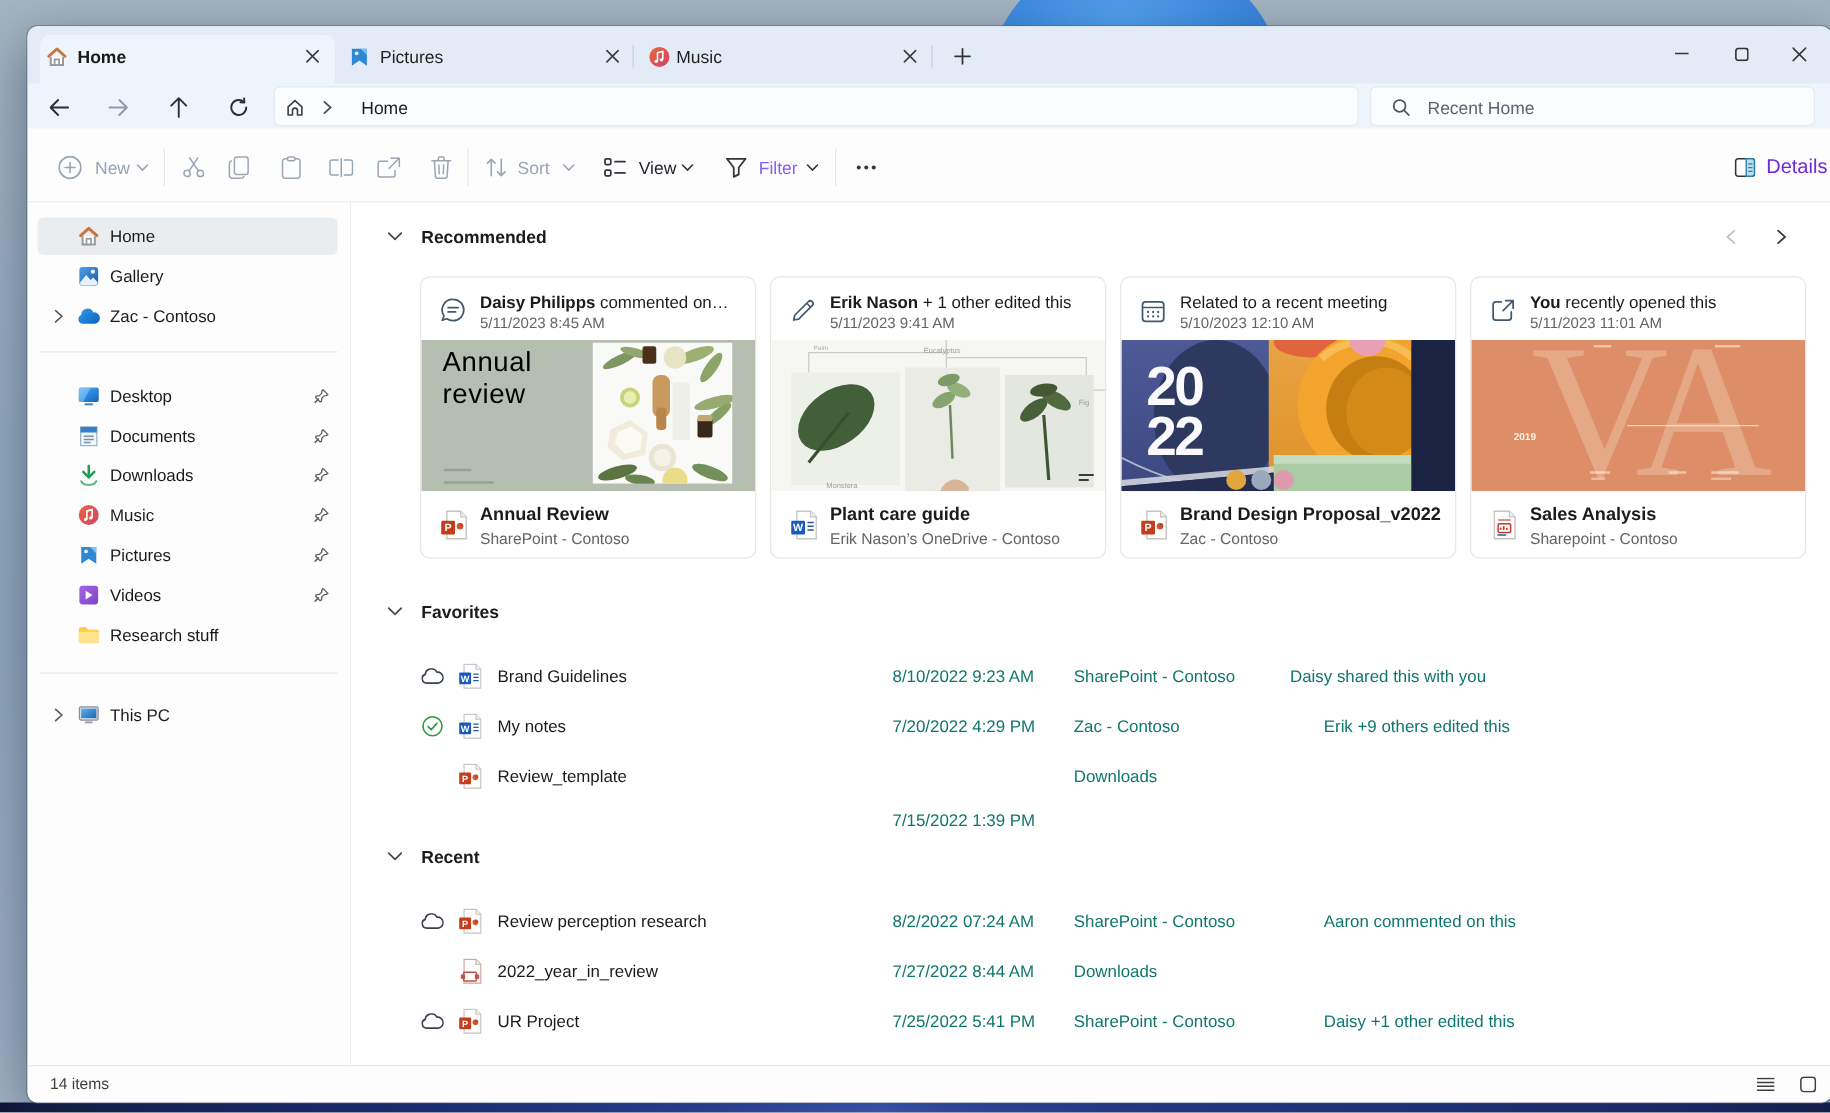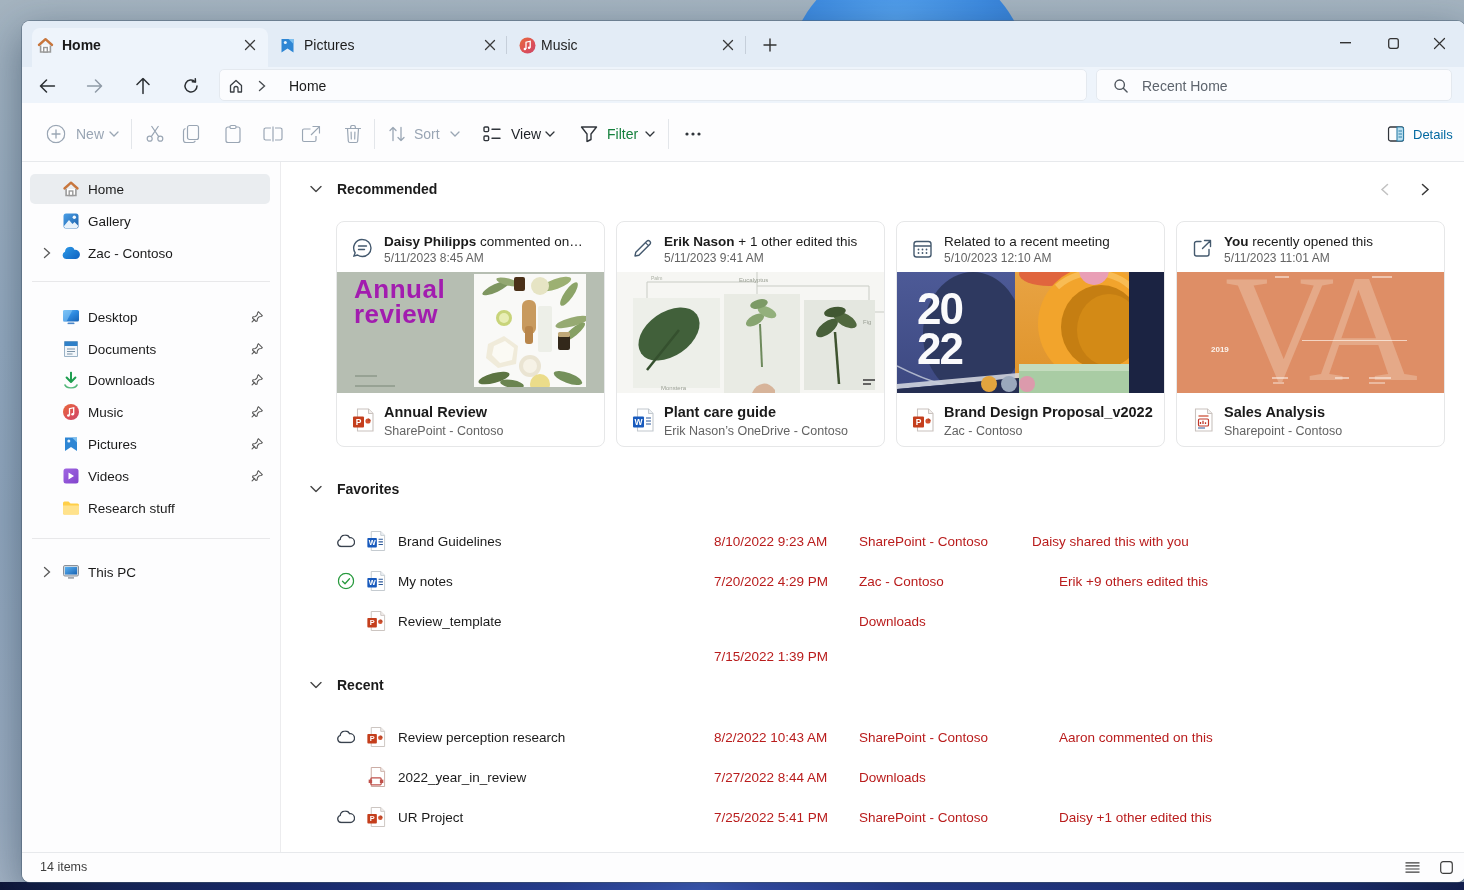--- a/index.html
+++ b/index.html
@@ -44,21 +44,21 @@
 .card{position:absolute;top:200px;width:269px;height:226px;background:#FFF;border:1px solid #E6E7E8;border-radius:8px;box-sizing:border-box;overflow:hidden;}
 .chdr-ic{position:absolute;left:15px;top:16px;width:21px;height:21px;color:#44596E;}
 .ctitle{position:absolute;left:47px;top:12px;font-size:13.5px;color:#1B1B1B;white-space:nowrap;}
 .cdate{position:absolute;left:47px;top:29px;font-size:12px;color:#636363;}
 .cthumb{position:absolute;left:0;top:50px;width:267px;height:121px;overflow:hidden;}
 .cfic{position:absolute;left:15px;top:186px;width:22px;height:24px;}
 .cname{position:absolute;left:47px;top:182px;font-size:14.5px;font-weight:700;color:#1B1B1B;white-space:nowrap;}
 .cloc{position:absolute;left:47px;top:202px;font-size:12.5px;color:#636363;white-space:nowrap;}
 
 .frow-name{position:absolute;font-size:13.5px;color:#1B1B1B;transform:translateY(-50%);white-space:nowrap;}
-.frow-sub{position:absolute;font-size:13.5px;color:#b91c1c;transform:translateY(-50%);white-space:nowrap;}
+.frow-sub{position:absolute;font-size:13.5px;color:#0f766e;transform:translateY(-50%);white-space:nowrap;}
 .fic{position:absolute;transform:translate(-50%,-50%);}
 
 #statusbar{position:absolute;left:0;top:831px;width:1443px;height:30px;background:#FDFDFE;border-top:1px solid #E7E9EC;box-sizing:border-box;}
 </style>
 </head>
 <body>
 <div id="dome"></div>
 <div id="wp-bottom"></div>
 <div id="win">
   <div id="tabbar">
@@ -223,37 +223,37 @@
       </g>
     </svg>
     <span class="cmdtxt" style="left:489px;color:#1E2228">View</span>
     <svg class="cmd" style="left:528px" width="10" height="6" viewBox="0 0 10 6">
       <path d="M1 1 L5 5 L9 1" stroke="#30353B" stroke-width="1.3" fill="none" stroke-linecap="round"></path>
     </svg>
 
     <svg class="cmd" style="left:567px" width="18" height="17" viewBox="0 0 18 17">
       <path d="M1.5 1.5 L16.5 1.5 L11 8.5 L11 14 L7 16 L7 8.5 Z" stroke="#30353B" stroke-width="1.4" fill="none" stroke-linejoin="round"></path>
     </svg>
-    <span class="cmdtxt" style="left:585px;color:#15803d">Filter</span>
+    <span class="cmdtxt" style="left:585px;color:#8b5cf6">Filter</span>
     <svg class="cmd" style="left:628px" width="10" height="6" viewBox="0 0 10 6">
       <path d="M1 1 L5 5 L9 1" stroke="#30353B" stroke-width="1.3" fill="none" stroke-linecap="round"></path>
     </svg>
     <div class="cmdsep" style="left:646px"></div>
     <svg class="cmd" style="left:671px" width="16" height="4" viewBox="0 0 16 4">
       <circle cx="2" cy="2" r="1.6" fill="#30353B"></circle>
       <circle cx="8" cy="2" r="1.6" fill="#30353B"></circle>
       <circle cx="14" cy="2" r="1.6" fill="#30353B"></circle>
     </svg>
 
     <svg class="cmd" style="left:1374px" width="17" height="16" viewBox="0 0 17 16">
       <rect x="1" y="1" width="15" height="14" rx="2" fill="none" stroke="#30353B" stroke-width="1.3"></rect>
       <path d="M9.5 1 L9.5 15 L14 15 A2 2 0 0 0 16 13 L16 3 A2 2 0 0 0 14 1 Z" fill="#BCE0F0" stroke="#2E7FA8" stroke-width="1.1"></path>
       <path d="M11 5 L14.5 5 M11 8 L14.5 8 M11 11 L14.5 11" stroke="#2E7FA8" stroke-width="1"></path>
     </svg>
-    <span class="cmdtxt" style="left:1391px;color:#0369a1;font-size:13px">Details</span>
+    <span class="cmdtxt" style="left:1391px;color:#6d28d9;font-size:16px">Details</span>
   <div id="sidebar"></div>
   <div id="sidesep"></div>
   <div id="selpill"></div>
 
   <svg class="sic" style="left:49px;top:168px" width="17" height="17" viewBox="0 0 17 17">
     <path d="M2 8 L8.5 2.2 L15 8" fill="none" stroke="#C8763C" stroke-width="2.4" stroke-linecap="round" stroke-linejoin="round"></path>
     <path d="M3.6 8.5 L3.6 15 L13.4 15 L13.4 8.5" fill="#fff" stroke="#9A9A9A" stroke-width="1.6"></path>
     <rect x="6.7" y="10.5" width="3.6" height="4.5" fill="#fff" stroke="#9A9A9A" stroke-width="1.4"></rect>
   </svg>
   <span class="srow" style="left:66px;top:168px">Home</span>
@@ -409,21 +409,21 @@
 
   <div class="card" style="left:314px">
     <svg class="chdr-ic" viewBox="0 0 21 21">
         <path d="M10.5 1.5 A8.5 8.5 0 0 1 10.5 18.5 A8.3 8.3 0 0 1 5.5 17 L1.8 18.2 L3.2 14.8 A8.5 8.5 0 0 1 10.5 1.5 Z" fill="none" stroke="#44596E" stroke-width="1.4" stroke-linejoin="round"></path>
         <path d="M6.5 8 L14.5 8 M6.5 11.5 L12.5 11.5" stroke="#44596E" stroke-width="1.4" stroke-linecap="round"></path>
       </svg>
     <span class="ctitle"><b>Daisy Philipps</b> commented on…</span>
     <span class="cdate">5/11/2023 8:45 AM</span>
     <div class="cthumb">
       <div class="abs" style="left:0;top:0;width:267px;height:121px;background:#B6BEB2"></div>
-      <div class="abs" style="left:17px;top:5px;font-size:26px;line-height:25px;color:#a21caf;letter-spacing:0.5px;font-family:'Liberation Sans';font-weight:bold;">Annual<br>review</div>
+      <div class="abs" style="left:17px;top:5px;font-size:22px;line-height:25px;color:#000000;letter-spacing:0.5px;font-family:'Liberation Sans';">Annual<br>review</div>
       <div class="abs" style="left:18px;top:103px;width:22px;height:2px;background:#97A294"></div>
       <div class="abs" style="left:18px;top:113px;width:40px;height:2px;background:#97A294"></div>
       <svg class="abs" style="left:137px;top:2" width="112" height="113" viewBox="0 0 112 113">
         <rect width="112" height="113" fill="#F9F9F7"></rect>
         <ellipse cx="22" cy="14" rx="15" ry="4" fill="#7E9660" transform="rotate(-25 22 14)"></ellipse>
         <ellipse cx="34" cy="8" rx="12" ry="3.5" fill="#93A871" transform="rotate(15 34 8)"></ellipse>
         <rect x="40" y="3" width="11" height="14" rx="2" fill="#4A3018"></rect>
         <ellipse cx="82" cy="10" rx="16" ry="5" fill="#9CB072" transform="rotate(-20 82 10)"></ellipse>
         <ellipse cx="95" cy="20" rx="14" ry="4.5" fill="#8CA468" transform="rotate(-55 95 20)"></ellipse>
         <circle cx="66" cy="12" r="9" fill="#E6E4C4"></circle>
@@ -645,21 +645,21 @@
     </svg>
   <svg class="fic" style="left:354px;top:716px" width="19" height="21" viewBox="0 0 22 24">
       <path d="M5.5 1 L16.5 1 L21 5.5 L21 23 L5.5 23 Z" fill="#fff" stroke="#C9C2BE" stroke-width="1.1"></path>
       <path d="M16.5 1 L16.5 5.5 L21 5.5" fill="#F3EFEC" stroke="#C9C2BE" stroke-width="1"></path>
       <circle cx="16" cy="13" r="2.6" fill="#D35230"></circle>
       <path d="M16 13 L16 10.4 A2.6 2.6 0 0 1 18.6 13 Z" fill="#B7472A"></path>
       <rect x="1" y="8.5" width="11" height="11" rx="1" fill="#C43E1C"></rect>
       <text x="6.5" y="17" font-size="8.5" font-weight="bold" fill="#fff" text-anchor="middle" font-family="Liberation Sans">P</text>
     </svg>
   <span class="frow-name" style="left:376px;top:716px">Review perception research</span>
-  <span class="frow-sub" style="left:692px;top:716px">8/2/2022 10:43 AM</span>
+  <span class="frow-sub" style="left:692px;top:716px">8/2/2022 07:24 AM</span>
   <span class="frow-sub" style="left:837px;top:716px">SharePoint - Contoso</span>
   <span class="frow-sub" style="left:1037px;top:716px">Aaron commented on this</span>
 
   <svg class="fic" style="left:354px;top:756px" width="19" height="21" viewBox="0 0 22 24">
       <path d="M5.5 1 L16.5 1 L21 5.5 L21 23 L5.5 23 Z" fill="#fff" stroke="#C8A9A0" stroke-width="1.1"></path>
       <path d="M16.5 1 L16.5 5.5 L21 5.5" fill="#F3EFEC" stroke="#C8A9A0" stroke-width="1"></path>
       <rect x="5" y="13" width="12" height="8" rx="1.2" fill="none" stroke="#C0504A" stroke-width="1.4"></rect>
       <rect x="2.5" y="15" width="4" height="4" fill="#C0504A"></rect>
       <rect x="15.5" y="15" width="4" height="4" fill="#C0504A"></rect>
     </svg>

